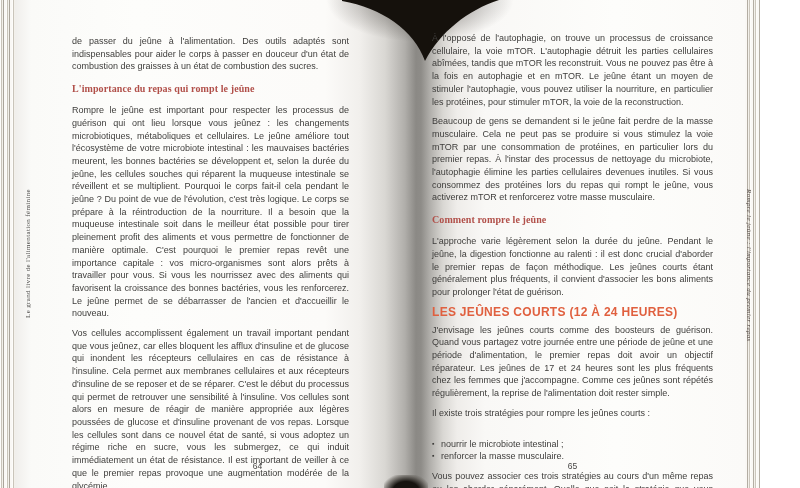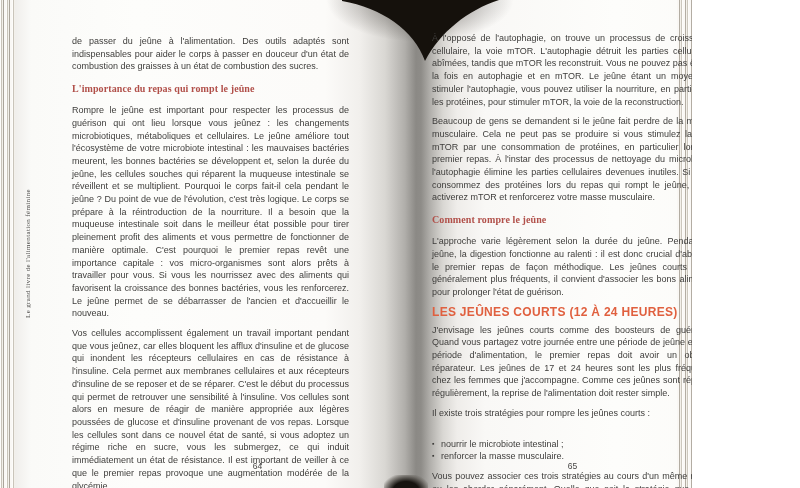--- a/index.html
+++ b/index.html
@@ -1,16 +1,16 @@
 <!DOCTYPE html>
 <html><head>
 <meta charset="utf-8">
 <style>
   html,body{margin:0;padding:0;background:#ffffff;}
-  .scene{position:relative;width:692px;height:488px;background:#12100d;overflow:hidden;
+  .scene{position:relative;width:760px;height:488px;background:#12100d;overflow:hidden;
          font-family:"Liberation Sans",sans-serif;}
   
   .edge{position:absolute;top:0;bottom:0;width:15px;z-index:3;}
   .edge.left{left:0;background:repeating-linear-gradient(90deg,
       #fdfcfa 0px,#fdfcfa 1.3px,#c9c4ba 1.3px,#c9c4ba 1.9px,#f3f0ea 1.9px,#f3f0ea 3.4px,
       #aaa49a 3.4px,#aaa49a 3.9px,#faf8f5 3.9px,#faf8f5 6px);}
   .edge.right{right:0;background:repeating-linear-gradient(90deg,
       #faf8f5 0px,#faf8f5 2.1px,#b3ada3 2.1px,#b3ada3 2.6px,#f3f0ea 2.6px,#f3f0ea 4.2px,
       #ccc7bd 4.2px,#ccc7bd 4.8px,#fdfcfa 4.8px,#fdfcfa 6px);}
   

